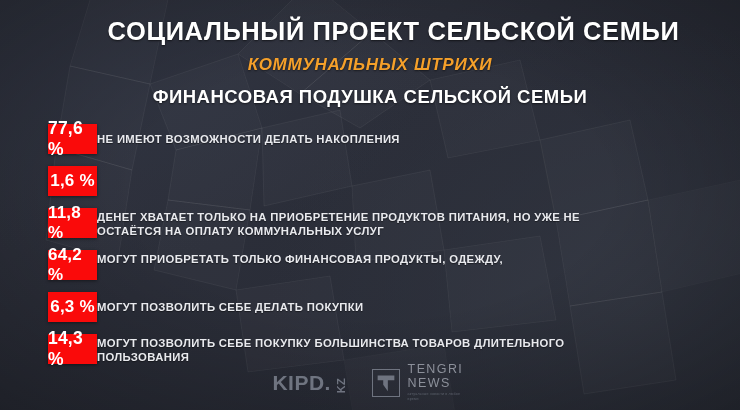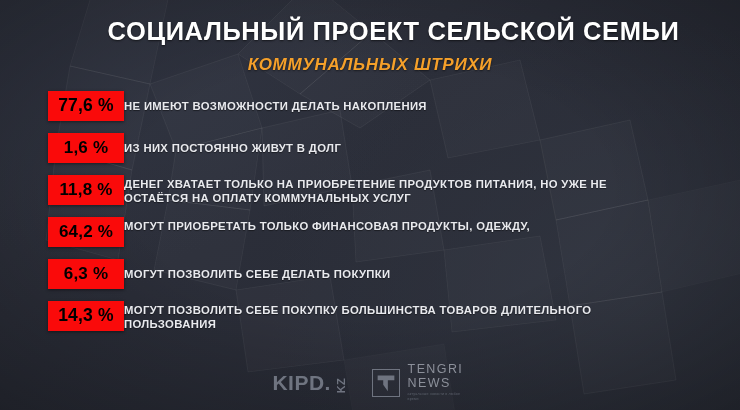--- a/index.html
+++ b/index.html
@@ -60,27 +60,27 @@
   
   .rows { position:relative; margin-top:16px; padding:0 14px 0 48px; }
   .row {
     display:flex;
     align-items:flex-start;
     margin-bottom:10px;
     min-height:32px;
   }
   .badge {
     flex:0 0 auto;
-    width:76px;
+    width:49px;
     height:30px;
     background:#fa0a0a;
     display:flex;
     align-items:center;
     justify-content:center;
-    color:#000000;
+    color:#ffffff;
     font-size:17px;
     font-weight:bold;
     letter-spacing:0.2px;
     box-shadow:0 1px 3px rgba(0,0,0,.45);
   }
   .row.r1 .badge { font-size:17.5px; }
   .row.r6 .badge { font-size:17.5px; }
   .row-label {
     flex:1 1 auto;
     margin-left:0;
@@ -196,36 +196,34 @@
         <polygon points="570,306 662,292 676,380 584,394"></polygon>
       </g>
     </svg>
   </div>
 
   <div class="vignette"></div>
 
   <div class="header">
     <div class="title-main">СОЦИАЛЬНЫЙ ПРОЕКТ СЕЛЬСКОЙ СЕМЬИ</div>
     <div class="title-sub">КОММУНАЛЬНЫХ ШТРИХИ</div>
+    <div class="title-third">ФИНАНСОВАЯ ПОДУШКА СЕЛЬСКОЙ СЕМЬИ</div>
   </div>
 
   <div class="rows">
 
     <div class="row r1 single">
       <div class="badge">77,6 %</div>
       <div class="row-label">
         <div>НЕ ИМЕЮТ ВОЗМОЖНОСТИ ДЕЛАТЬ НАКОПЛЕНИЯ</div>
       </div>
     </div>
 
     <div class="row r2 single">
       <div class="badge">1,6 %</div>
-      <div class="row-label">
-        <div>ИЗ НИХ ПОСТОЯННО ЖИВУТ В ДОЛГ</div>
-      </div>
     </div>
 
     <div class="row r3 double">
       <div class="badge">11,8 %</div>
       <div class="row-label">
         <div>ДЕНЕГ ХВАТАЕТ ТОЛЬКО НА ПРИОБРЕТЕНИЕ ПРОДУКТОВ ПИТАНИЯ, НО УЖЕ НЕ</div>
         <div>ОСТАЁТСЯ НА ОПЛАТУ КОММУНАЛЬНЫХ УСЛУГ</div>
       </div>
     </div>
 

